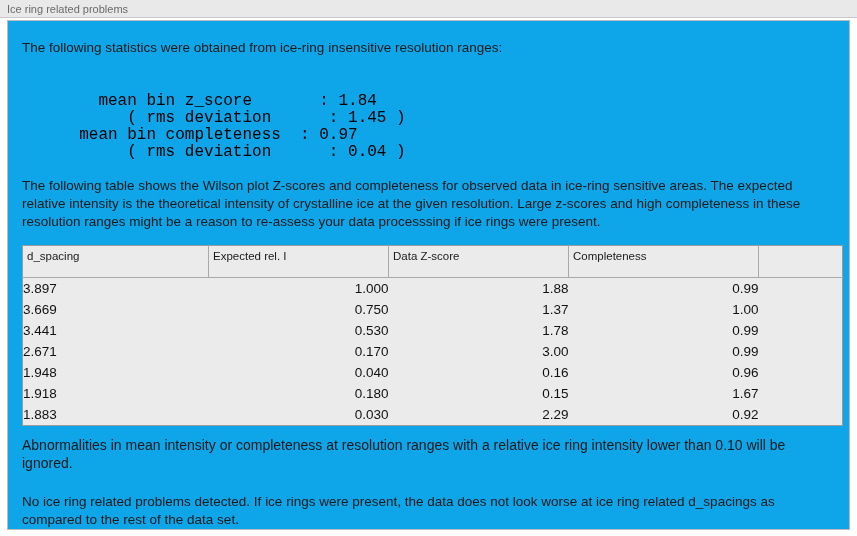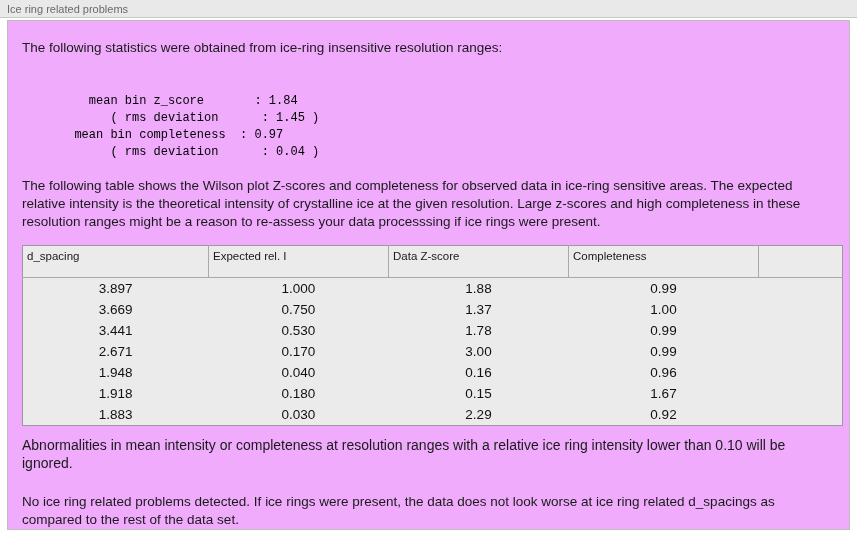--- a/index.html
+++ b/index.html
@@ -35,38 +35,38 @@
     font-size: 11px;
     color: #6a6a6a;
     font-family: "Liberation Sans", sans-serif;
   }
   .content {
     position: absolute;
     left: 7px;
     top: 20px;
     width: 843px;
     height: 510px;
-    background: #f0abfc;
+    background: #0ea5e9;
     border: 1px solid #bdbdbd;
     box-sizing: border-box;
     padding: 12px 14px 10px 14px;
   }
   .para {
     font-size: 13.5px;
     line-height: 18px;
     color: #1a1a1a;
     margin: 0 0 0 0;
   }
   .intro {
     margin-top: 6px;
     margin-bottom: 12px;
   }
   .stats {
     font-family: "Liberation Mono", monospace;
-    font-size: 12px;
+    font-size: 16px;
     line-height: 17px;
     white-space: pre;
     margin-left: 38px;
     margin-bottom: 16px;
     color: #000000;
     margin-top: 36px;
   }
   .desc {
     margin-bottom: 14px;
     max-width: 820px;
@@ -87,26 +87,26 @@
     border-bottom: 1px solid #a9a9a9;
     background: #ebebeb;
     color: #1a1a1a;
     height: 15px;
   }
   table.datatable thead th:last-child {
     border-right: none;
   }
   table.datatable tbody td {
     font-size: 13.5px;
-    text-align: center;
+    text-align: right;
     padding: 1px 0;
     height: 19px;
     color: #111111;
   }
-  table.datatable tbody td.c0 { text-align: center; }
+  table.datatable tbody td.c0 { text-align: left; }
   .col0 { width: 186px; }
   .col1 { width: 180px; }
   .col2 { width: 180px; }
   .col3 { width: 190px; }
   .col4 { width: 84px; }
   .footnote {
     margin-top: 10px;
     font-size: 14px;
     line-height: 18px;
     color: #1a1a1a;

